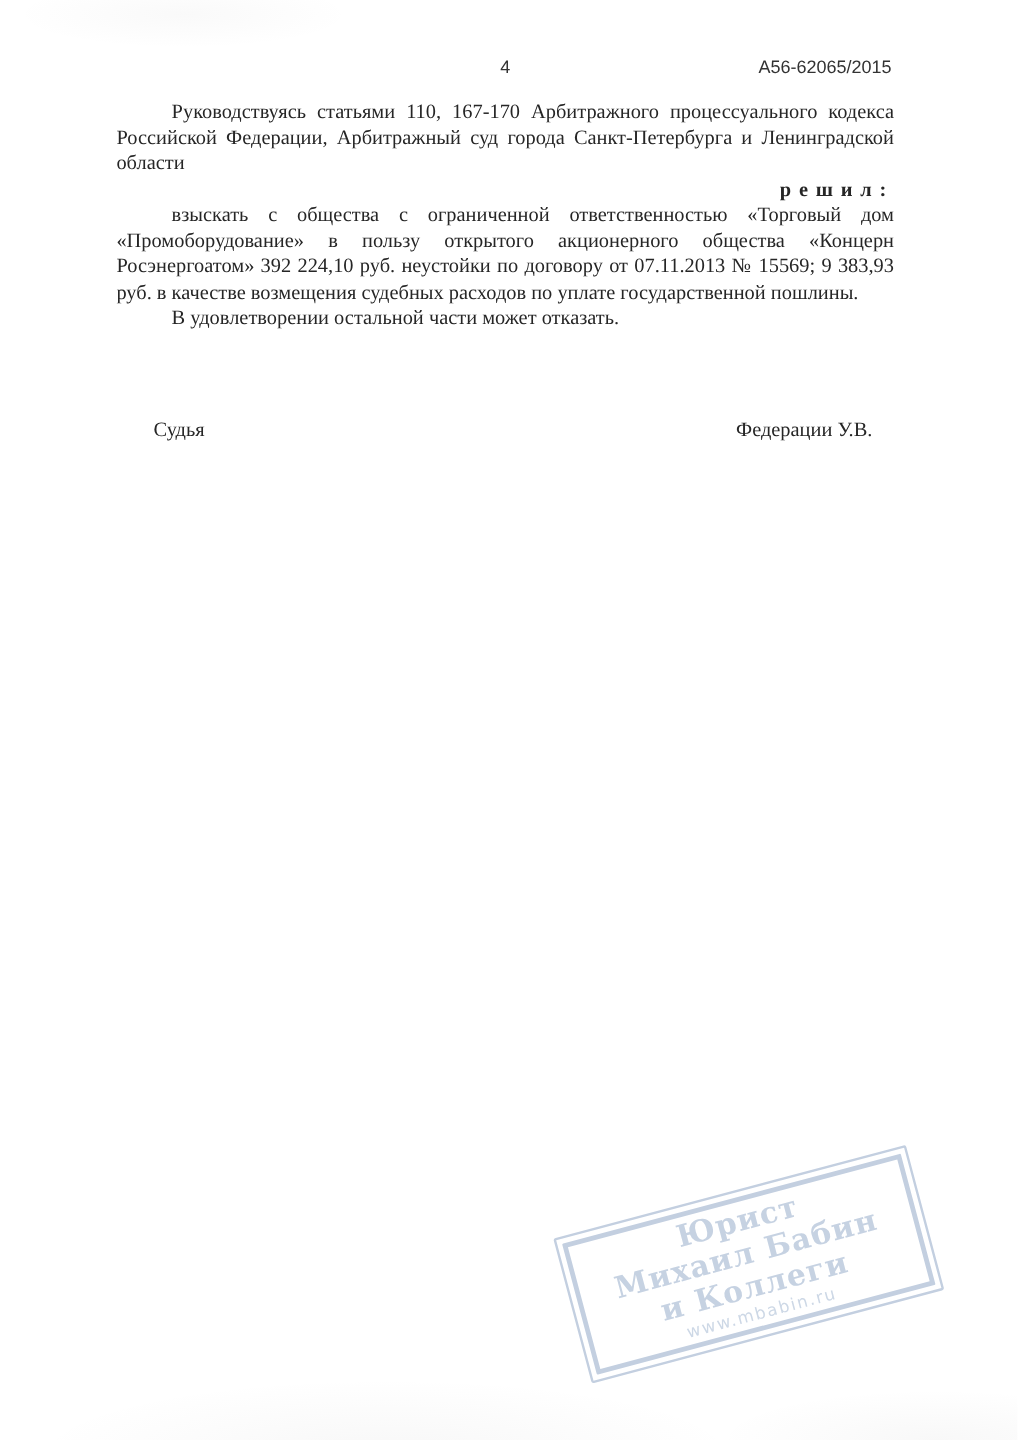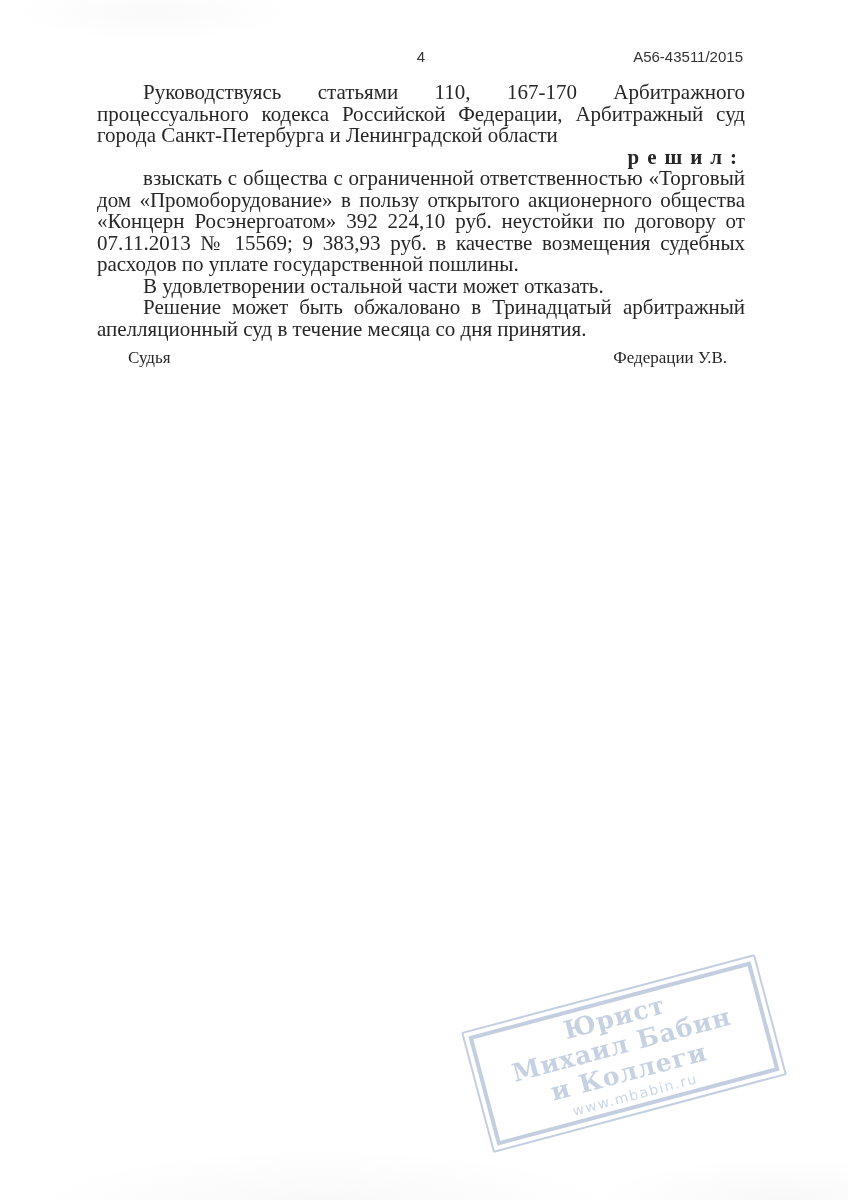--- a/index.html
+++ b/index.html
@@ -18,21 +18,21 @@
   }
   .header-row{
     position:absolute;top:48px;left:97px;width:648px;height:20px;
     font-family:"Liberation Sans", sans-serif;
     font-size:15px;color:#333333;
   }
   .page-number{position:absolute;left:0;right:0;text-align:center;}
   .case-number{position:absolute;right:2px;top:0;}
   .body-text{
     position:absolute;top:82px;left:97px;width:648px;
-    font-size:21px;line-height:21.5px;
+    font-size:17px;line-height:21.5px;
     text-align:justify;
   }
   .body-text p{margin:0;text-indent:46px;}
   .ruling-heading{
     text-align:right;text-indent:0;
     font-weight:bold;letter-spacing:0.38em;
   }
   .signature-row{
     position:absolute;top:347px;left:97px;width:648px;
     font-size:17px;line-height:21.5px;
@@ -63,29 +63,28 @@
     letter-spacing:1.5px;color:#cdd8e6;white-space:nowrap;
   }
 </style>
 </head>
 <body>
 
 <div class="page">
 
   <div class="header-row">
     <div class="page-number">4</div>
-    <div class="case-number">А56-43511/2015</div>
+    <div class="case-number">А56-62065/2015</div>
   </div>
 
   <div class="body-text">
     <p>Руководствуясь статьями 110, 167-170 Арбитражного процессуального кодекса Российской Федерации, Арбитражный суд города Санкт-Петербурга и Ленинградской области</p>
     <p class="ruling-heading">решил:</p>
     <p>взыскать с общества с ограниченной ответственностью «Торговый дом «Промоборудование» в пользу открытого акционерного общества «Концерн Росэнергоатом» 392 224,10 руб. неустойки по договору от 07.11.2013 № 15569; 9 383,93 руб. в качестве возмещения судебных расходов по уплате государственной пошлины.</p>
     <p>В удовлетворении остальной части может отказать.</p>
-    <p>Решение может быть обжаловано в Тринадцатый арбитражный апелляционный суд в течение месяца со дня принятия.</p>
   </div>
 
   <div class="signature-row">
     <span>Судья</span>
     <span>Федерации У.В.</span>
   </div>
 
   <div class="stamp">
     <div class="stamp-inner">
       <div class="stamp-line">Юрист</div>

